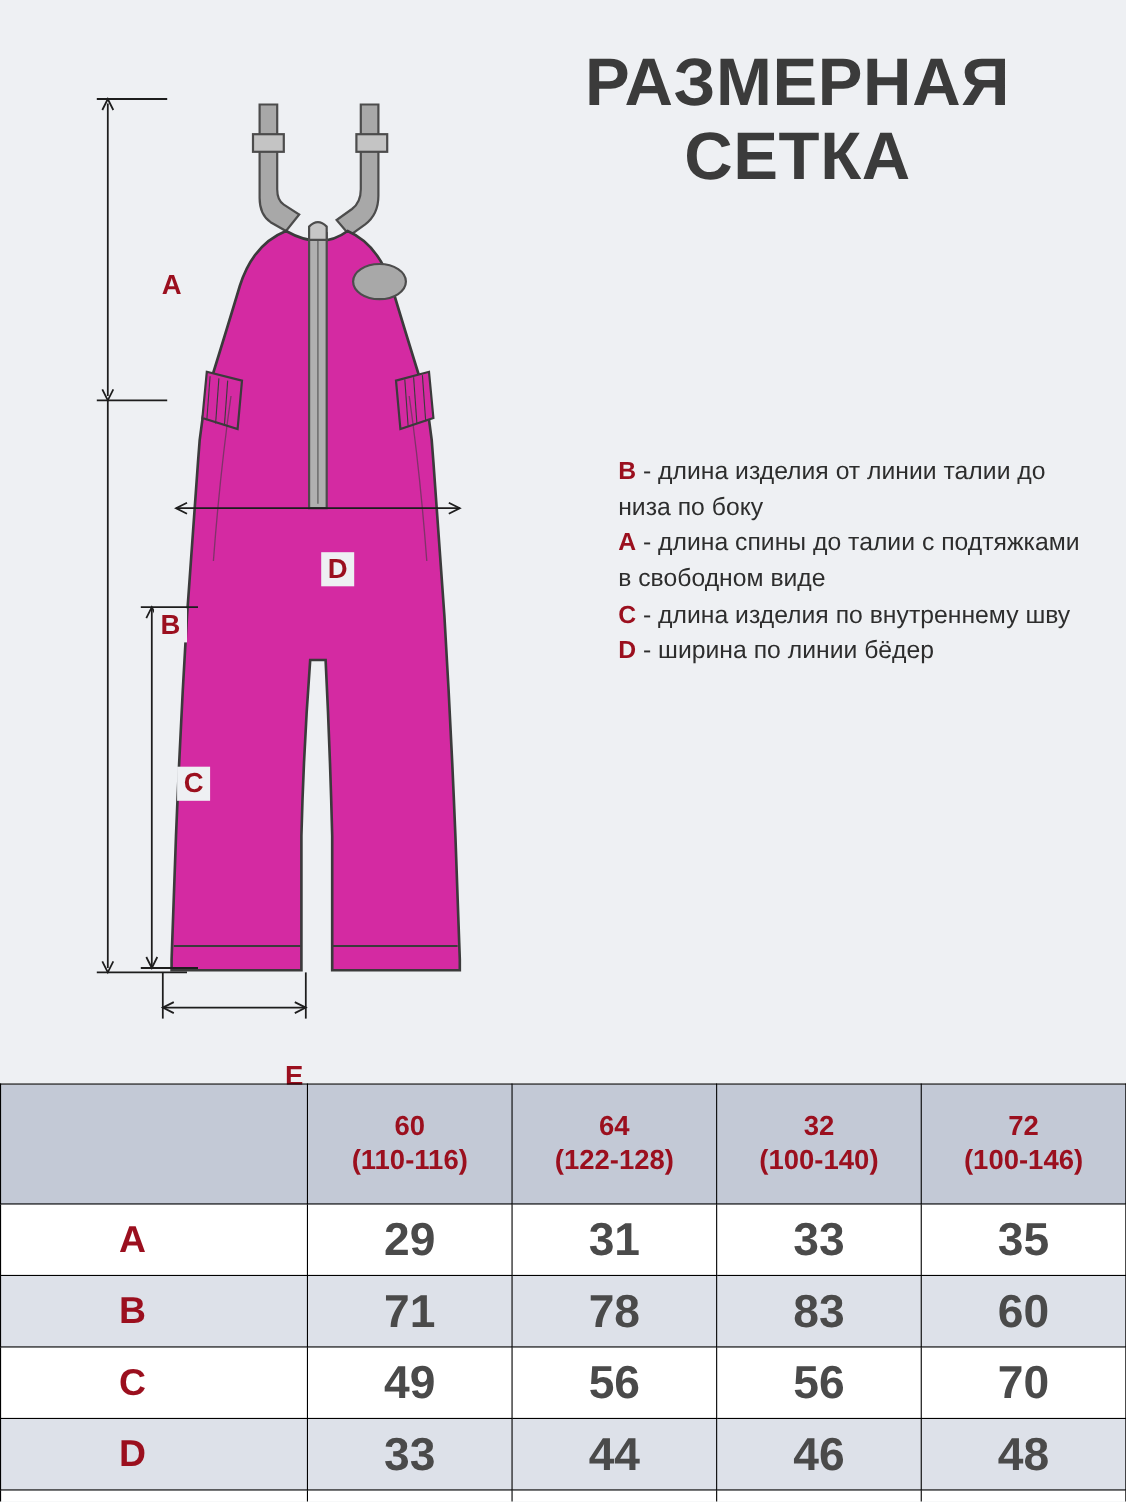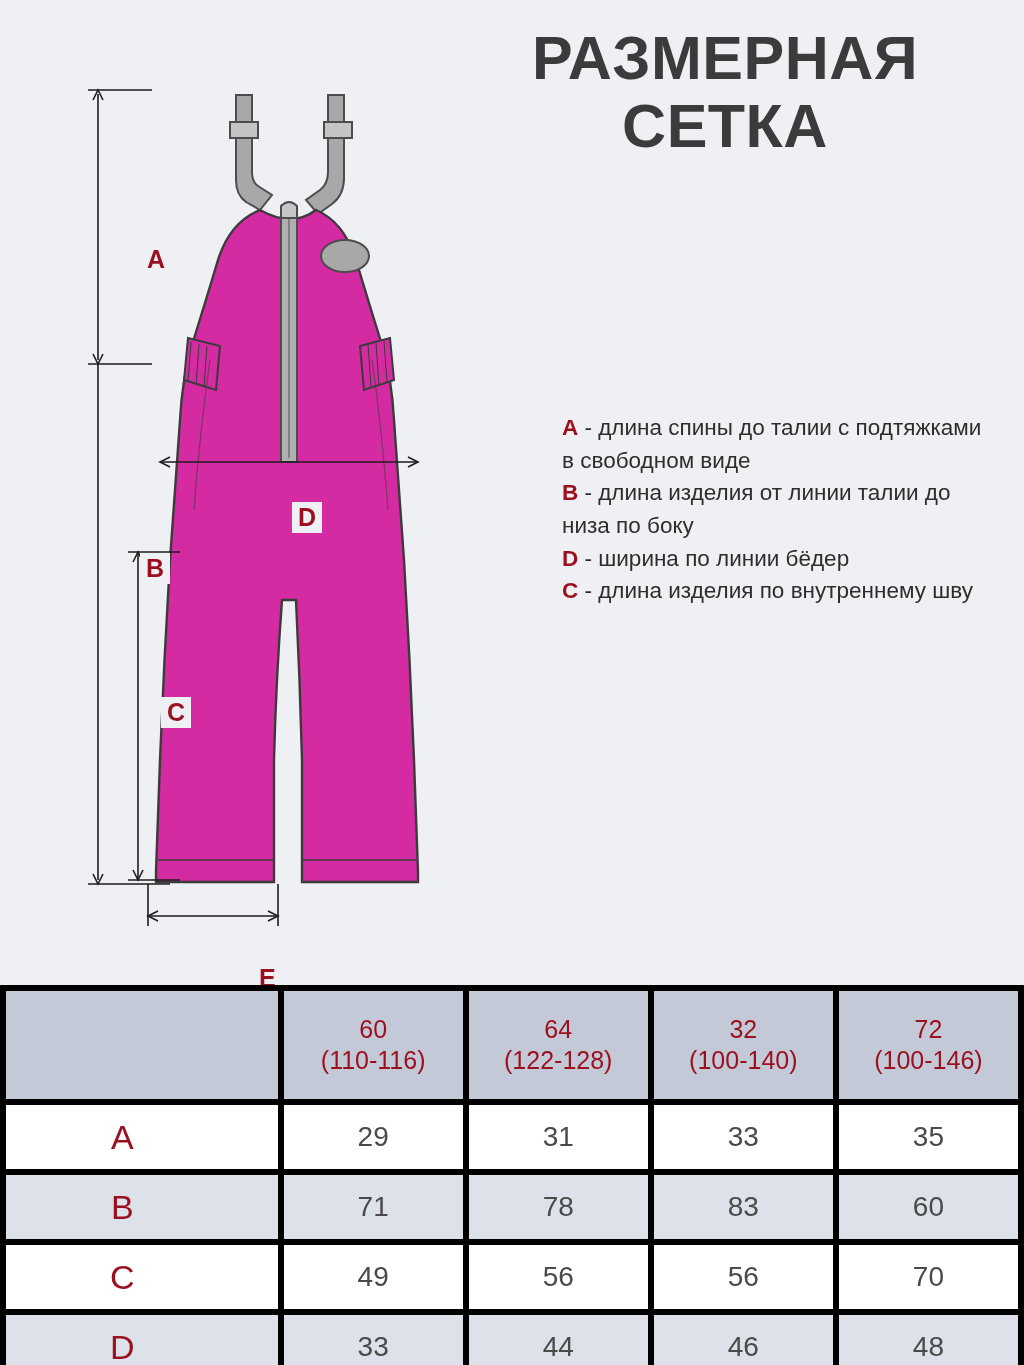--- a/index.html
+++ b/index.html
@@ -17,21 +17,21 @@
   .page {
     position: relative;
     width: 1024px;
     height: 1365px;
   }
 
   
   .title {
     position: absolute;
     left: 440px;
-    top: 24px;
+    top: 40px;
     width: 570px;
     text-align: center;
     font-size: 61px;
     font-weight: bold;
     line-height: 1.12;
     letter-spacing: 0.5px;
     color: #3b3b3b;
   }
 
   
@@ -81,24 +81,24 @@
     left: 0;
     top: 985px;
     width: 1024px;
   }
   table.sizes {
     border-collapse: collapse;
     width: 1024px;
     table-layout: fixed;
   }
   table.sizes td, table.sizes th {
-    border: 6px solid #000000;
+    border: 1px solid #000000;
     text-align: center;
     vertical-align: middle;
-    font-weight: normal;
+    font-weight: bold;
   }
   .col-lbl { width: 240px; }
   .col-v { width: 160px; }
   .hdr td, .hdr th {
     background: #c3c9d6;
     color: #9b0f1e;
     font-weight: bold;
     font-size: 25px;
     line-height: 1.25;
     height: 96px;
@@ -108,44 +108,44 @@
   tr.row-odd td { background: #ffffff; }
   tr.row-even td { background: #dde1e9; }
   td.rowlabel {
     color: #9b0f1e;
     font-weight: bold;
     font-size: 34px;
     text-align: center;
     padding-right: 40px;
   }
   td.val {
-    font-size: 28px;
+    font-size: 42px;
     color: #4a4a4a;
   }
   tr.datarow td { height: 62px; }
 </style>
 </head>
 <body>
 
 <div class="page">
 
   <div class="title">РАЗМЕРНАЯ СЕТКА</div>
 
   <div class="legend">
     <div>
+      <span class="ltr">B</span><span> - длина изделия от линии талии до низа по боку</span>
+    </div>
+    <div>
       <span class="ltr">A</span><span> - длина спины до талии с подтяжками в свободном виде</span>
     </div>
     <div>
-      <span class="ltr">B</span><span> - длина изделия от линии талии до низа по боку</span>
+      <span class="ltr">C</span><span> - длина изделия по внутреннему шву</span>
     </div>
     <div>
       <span class="ltr">D</span><span> - ширина по линии бёдер</span>
-    </div>
-    <div>
-      <span class="ltr">C</span><span> - длина изделия по внутреннему шву</span>
     </div>
   </div>
 
   <div class="illus">
     <svg width="440" height="900" viewBox="0 0 440 900">
 
       <g>
         <path d="M176 35 L176 120 Q176 135 186 142 L200 150 L212 135 L198 126 Q192 122 192 112 L192 35 Z" fill="#a8a8a8" stroke="#4c4c4c" stroke-width="2"></path>
         <path d="M268 35 L268 112 Q268 124 260 130 L246 140 L258 154 L272 144 Q284 135 284 118 L284 35 Z" fill="#a8a8a8" stroke="#4c4c4c" stroke-width="2"></path>
         <rect x="170" y="62" width="28" height="16" fill="#c4c4c4" stroke="#4c4c4c" stroke-width="2"></rect>

